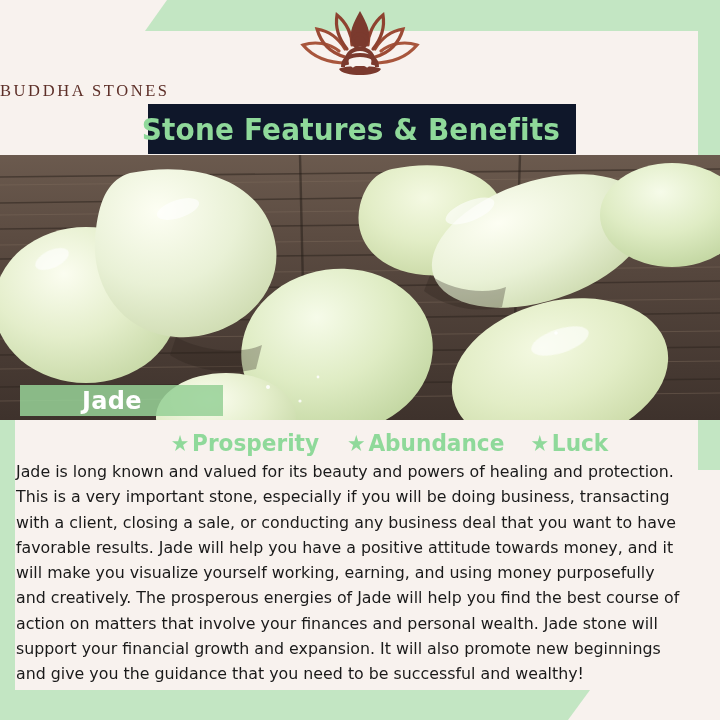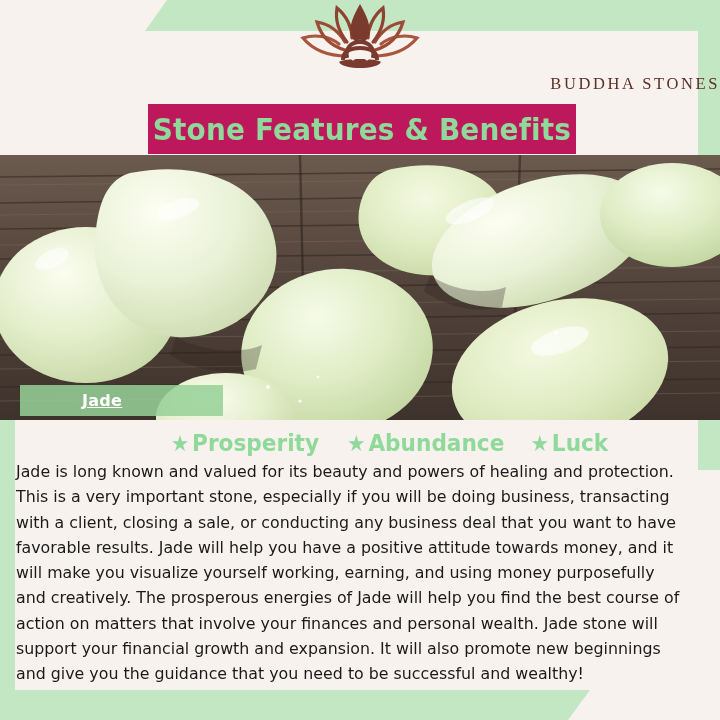--- a/index.html
+++ b/index.html
@@ -64,24 +64,24 @@
     left: 0;
     top: 155px;
     width: 30px;
     height: 40px;
     clip-path: polygon(0 0, 100% 30%, 100% 100%, 0 100%);
   }
 
   
   .logo-wrap {
     position: absolute;
-    top: 0;
-    left: 0;
-    width: 720px;
-    text-align: right;
+    top: 7px;
+    left: 0;
+    width: 720px;
+    text-align: left;
     z-index: 5;
   }
   .logo-mark {
     display: block;
     margin: 0 auto;
   }
   .logo-text {
     display: block;
     margin-top: 2px;
     font-family: "Liberation Serif", serif;
@@ -91,24 +91,24 @@
     font-weight: 400;
   }
 
   
   .title-banner {
     position: absolute;
     left: 148px;
     top: 104px;
     width: 428px;
     height: 50px;
-    background: #be185d;
+    background: #0f172a;
     display: flex;
     align-items: center;
-    justify-content: center;
+    justify-content: flex-end;
     z-index: 6;
   }
   .title-text {
     font-family: "DejaVu Sans", sans-serif;
     font-weight: bold;
     font-size: 30px;
     color: #8fd99a;
     letter-spacing: 0.2px;
     transform: scaleX(0.93);
     white-space: nowrap;
@@ -135,25 +135,24 @@
     width: 203px;
     height: 31px;
     background: rgba(150, 208, 150, 0.86);
     display: flex;
     align-items: center;
     z-index: 7;
   }
   .jade-label {
     font-family: "DejaVu Sans", sans-serif;
     font-weight: bold;
-    font-size: 16px;
+    font-size: 24px;
     color: #ffffff;
     margin-left: 62px;
     letter-spacing: 0.3px;
-    text-decoration: underline;
   }
 
   
   .benefits {
     position: absolute;
     left: 0;
     top: 430px;
     width: 720px;
     text-align: center;
     z-index: 5;

